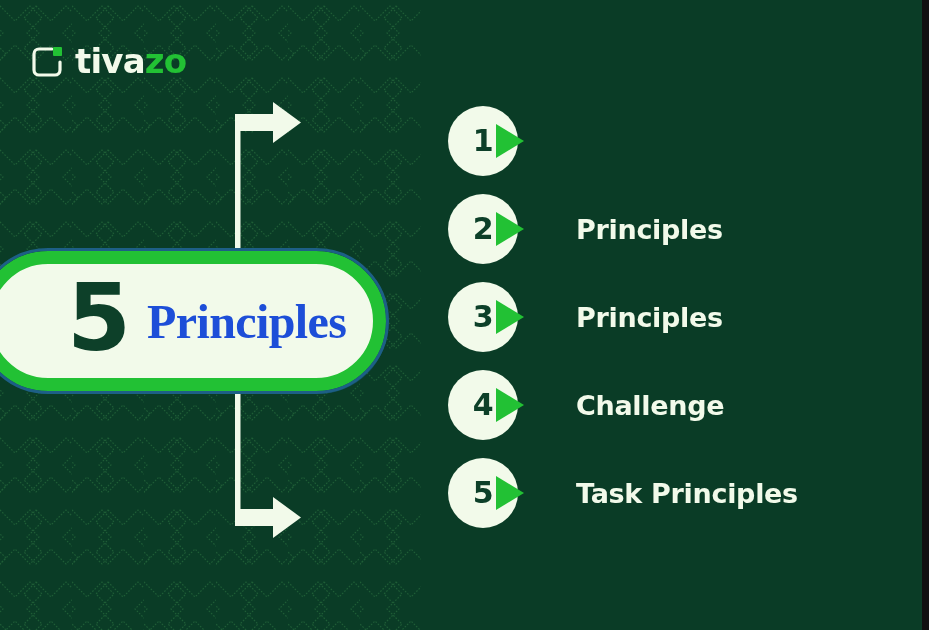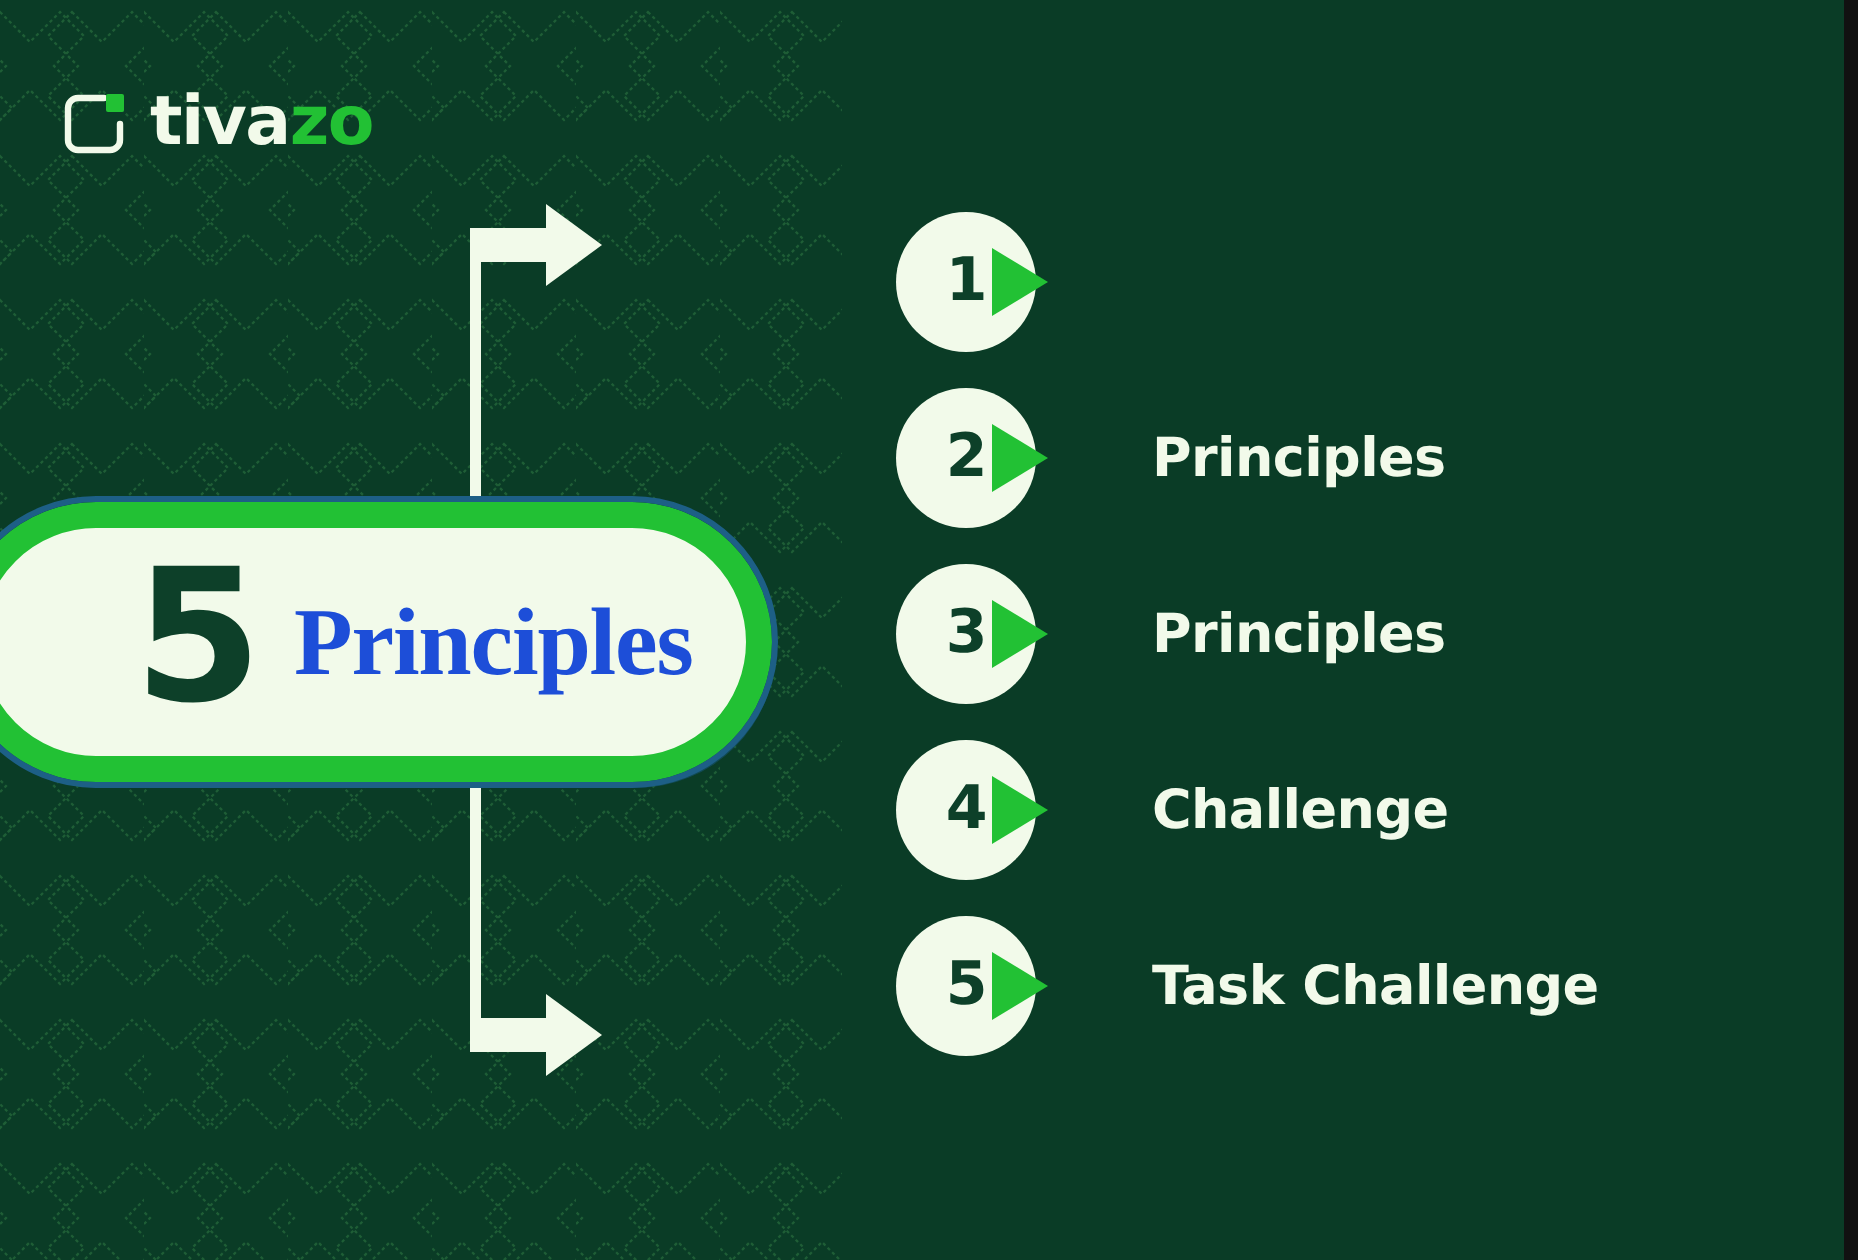--- a/index.html
+++ b/index.html
@@ -263,18 +263,18 @@
       <span class="principle-label">Challenge</span>
     </div>
 
     <div class="principle-row">
       <span class="principle-badge">
         <span class="principle-arrow"></span>
         <span class="principle-circle">
           <span class="principle-num">5</span>
         </span>
       </span>
-      <span class="principle-label">Task Challenge</span>
+      <span class="principle-label">Task Principles</span>
     </div>
 
   </div>
 
 </div>
 
 </body></html>

